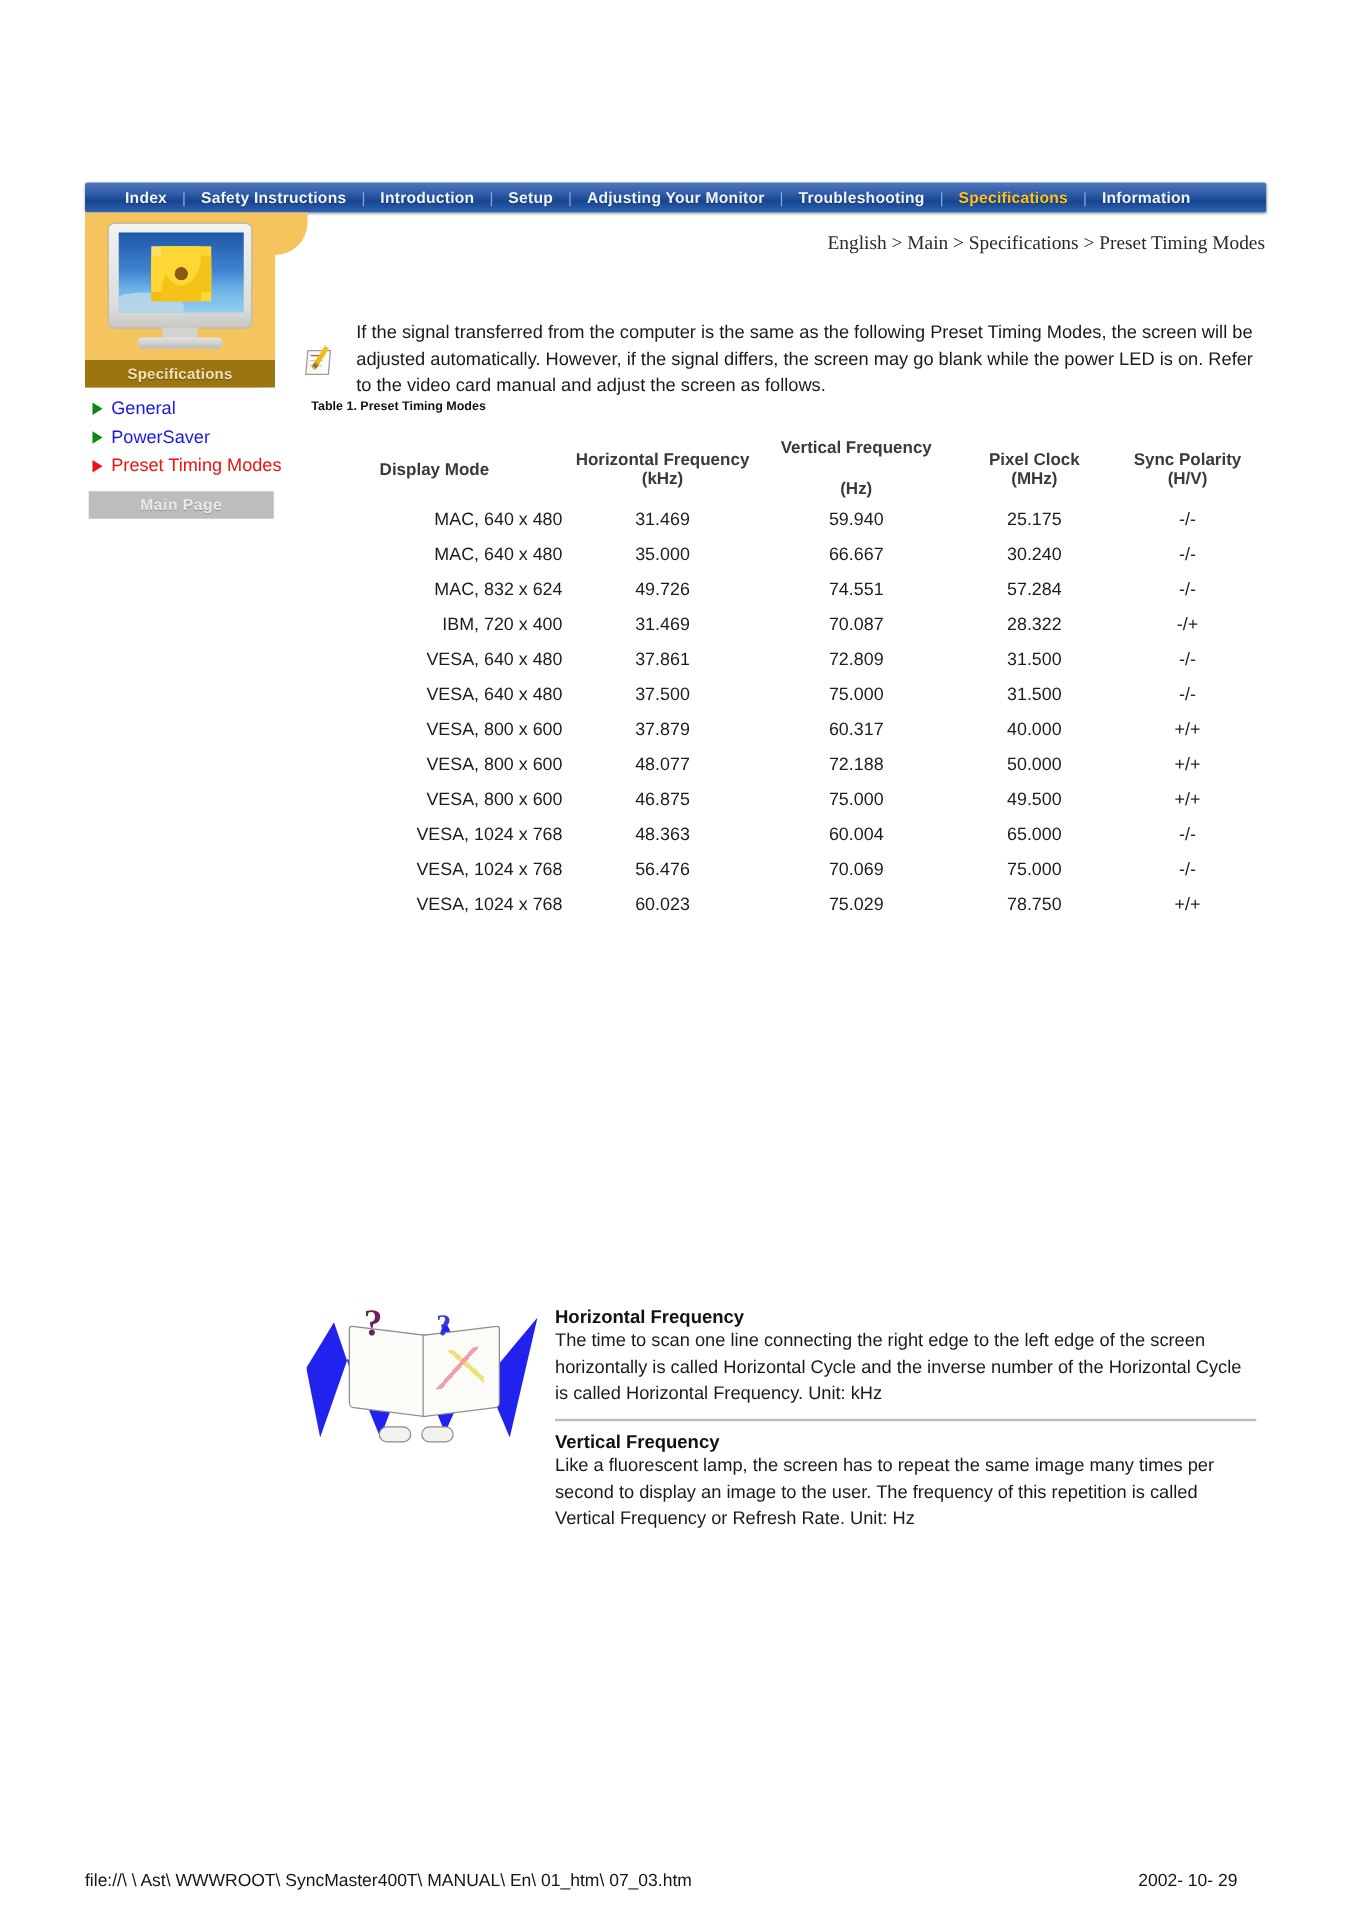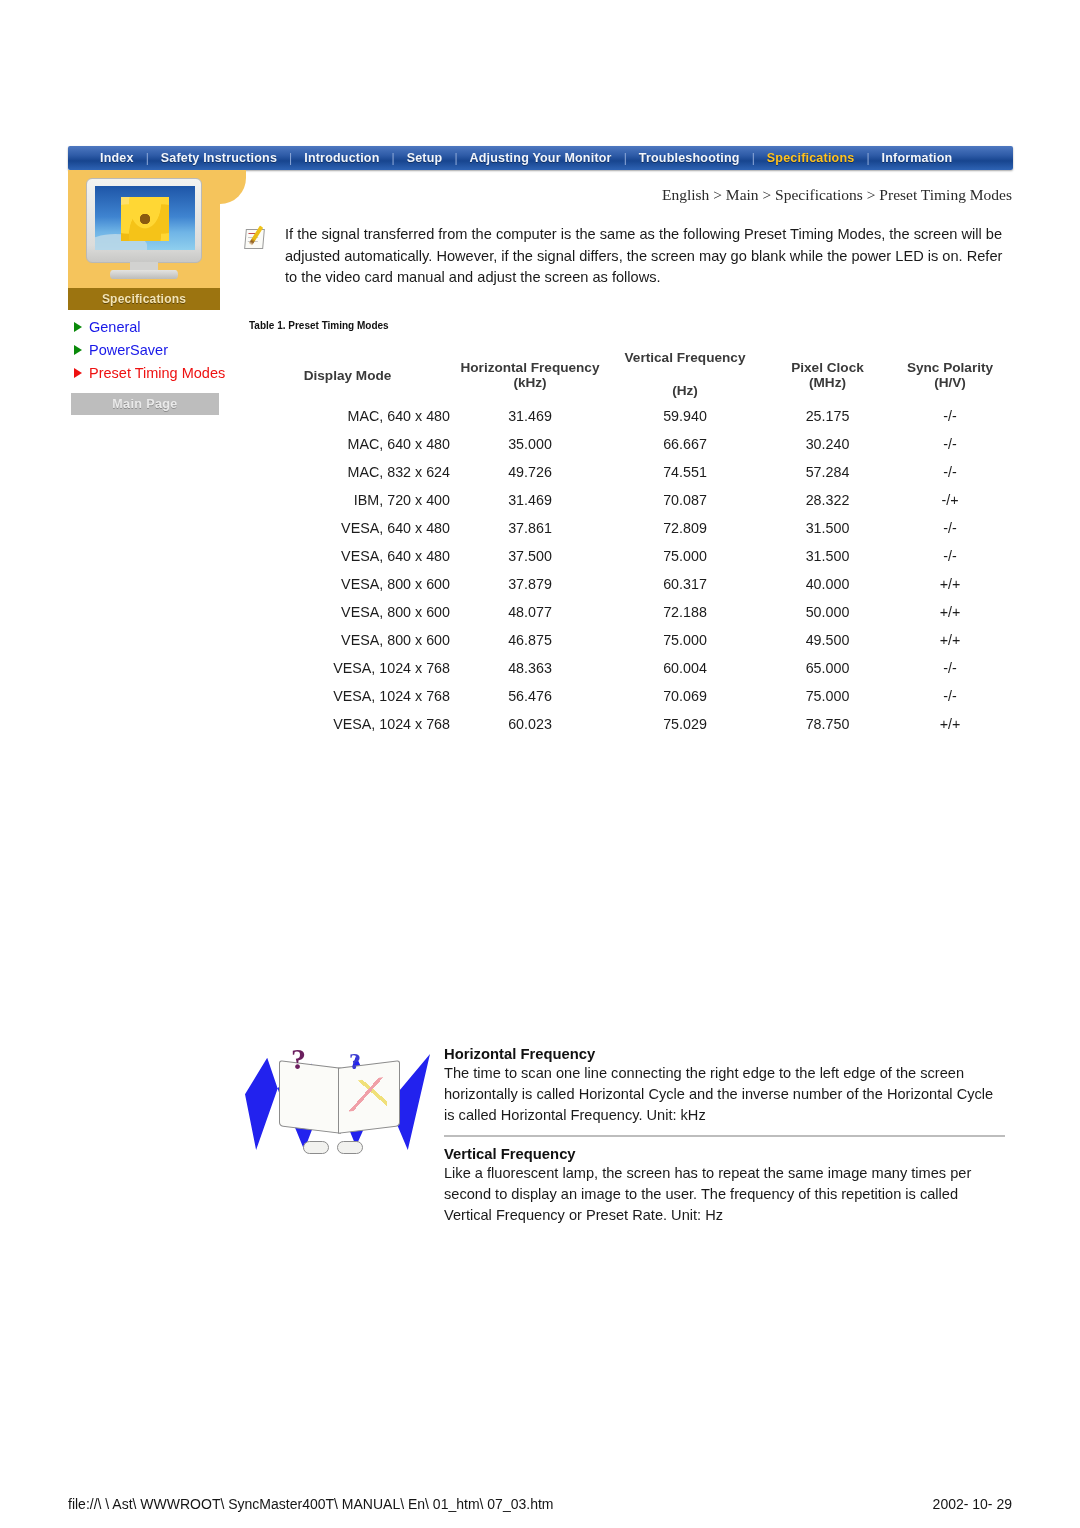--- a/index.html
+++ b/index.html
@@ -192,24 +192,25 @@
     position: absolute;
     right: 68px;
     top: 186px;
     font-family: "Liberation Serif", serif;
     font-size: 15.5px;
     color: #2a2a2a;
   }
   #notebox {
     position: absolute;
     left: 245px;
-    top: 224px;
+    top: 256px;
     width: 760px;
     display: flex;
     gap: 14px;
+    align-items: center;
   }
   .note-icon {
     flex: 0 0 auto;
     position: relative;
     width: 26px;
     height: 24px;
     margin-top: 2px;
   }
   .note-icon .pad {
     position: absolute;
@@ -371,21 +372,21 @@
     position: absolute;
     left: 68px;
     right: 68px;
     top: 1496px;
     display: flex;
     justify-content: space-between;
     align-items: baseline;
     font-size: 14px;
     color: #151515;
   }
-  #footer .date { }
+  #footer .date { margin-right: 22px; }
 </style>
 </head>
 <body>
 
 <div id="navbar">
     <span class="navitem first">Index</span>
     <span class="sep">|</span>
     <span class="navitem">Safety Instructions</span>
     <span class="sep">|</span>
     <span class="navitem">Introduction</span>
@@ -559,20 +560,20 @@
     <div class="q q1">?</div>
     <div class="q q2">?</div>
     <div class="foot f1"></div>
     <div class="foot f2"></div>
   </div>
   <div id="infotext">
     <div class="info-head">Horizontal Frequency</div>
     <div class="info-body">The time to scan one line connecting the right edge to the left edge of the screen horizontally is called Horizontal Cycle and the inverse number of the Horizontal Cycle is called Horizontal Frequency. Unit: kHz</div>
     <div id="info-divider"></div>
     <div class="info-head">Vertical Frequency</div>
-    <div class="info-body">Like a fluorescent lamp, the screen has to repeat the same image many times per second to display an image to the user. The frequency of this repetition is called Vertical Frequency or Preset Rate. Unit: Hz</div>
+    <div class="info-body">Like a fluorescent lamp, the screen has to repeat the same image many times per second to display an image to the user. The frequency of this repetition is called Vertical Frequency or Refresh Rate. Unit: Hz</div>
   </div>
 </div>
 
 <div id="footer">
   <div class="path">file://\ \ Ast\ WWWROOT\ SyncMaster400T\ MANUAL\ En\ 01_htm\ 07_03.htm</div>
   <div class="date">2002- 10- 29</div>
 </div>
 
 </body></html>

